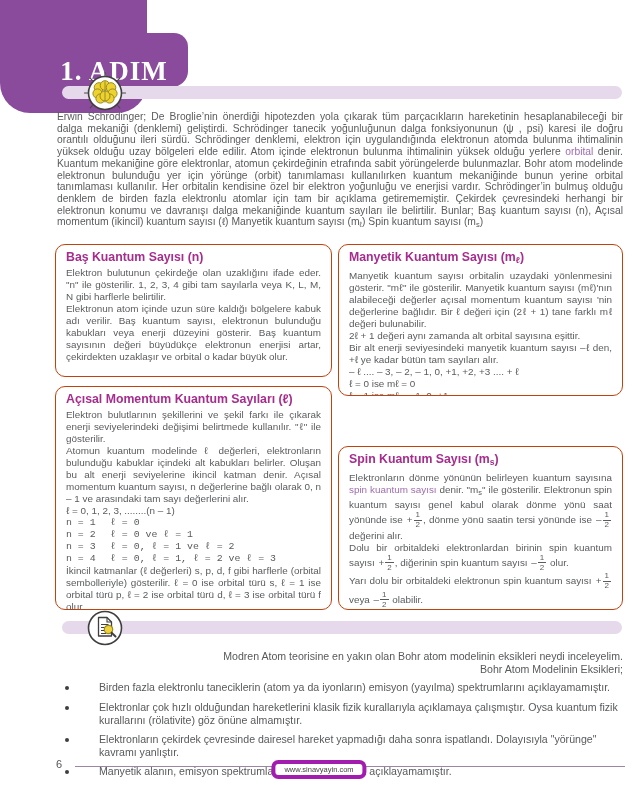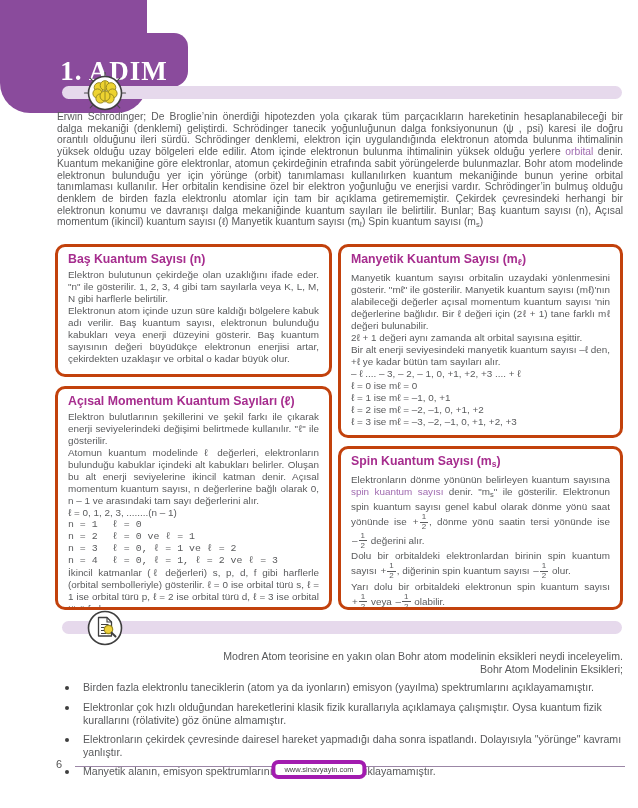--- a/index.html
+++ b/index.html
@@ -23,46 +23,46 @@
   .icon1{left:83px;top:71px;}
   .icon2{left:83px;top:606px;}
 
   
   .intro{position:absolute;left:57px;top:111px;width:566px;font-size:10.3px;line-height:11.7px;
          text-align:justify;color:#5a5b5d;}
   .accent{color:#a06cb0;}
   .subtxt{font-size:7.5px;vertical-align:-2px;}
 
   
-  .box{position:absolute;box-sizing:border-box;background:#ffffff;border:3px solid #c2410c;
+  .box{position:absolute;box-sizing:border-box;background:#ffffff;border:1px solid #c2410c;
        border-radius:10px;padding:6px 10px 8px 10px;font-size:9.9px;line-height:12px;
        text-align:justify;color:#5a5b5d;overflow:hidden;}
   .box p{margin:0;}
   .box-title{margin:0 0 4px 0;font-size:12.3px;font-weight:bold;color:#a62d8e;text-align:left;}
   .box-title .subtxt{font-size:8.5px;font-weight:bold;}
   .box-bas{left:55px;top:244px;width:277px;height:133px;}
   .box-acisal{left:55px;top:386px;width:277px;height:224px;}
-  .box-manyetik{left:338px;top:244px;width:285px;height:194px;}
+  .box-manyetik{left:338px;top:244px;width:285px;height:152px;}
   .box-spin{left:338px;top:446px;width:285px;height:164px;}
   .formula-line{text-align:left;}
   .nl-row{display:flex;text-align:left;font-family:Liberation Mono, monospace;}
   .nl-row .nval{width:44px;flex:0 0 44px;}
 
   
   .frac{display:inline-flex;align-items:center;vertical-align:middle;margin:0 1px;}
   .fsign{margin-right:1px;}
   .fstack{display:inline-flex;flex-direction:column;align-items:center;font-size:8px;line-height:8.5px;}
   .fnum{border-bottom:1px solid #5a5b5d;padding:0 2px;}
   .fden{padding-top:0.5px;}
 
   
   .bottom-text{position:absolute;left:57px;top:650px;width:566px;font-size:10.6px;line-height:13.2px;}
   .bottom-text p{margin:0;text-align:right;}
   .bullets{margin:5px 0 0 0;padding:0;list-style:none;}
-  .bullets li{display:flex;margin-bottom:6px;}
+  .bullets li{display:flex;margin-bottom:6px;gap:16px;}
   .bullet-dot{flex:0 0 auto;width:4px;height:4px;border-radius:50%;background:#3f3f3f;
               margin:5px 14px 0 8px;}
 
   
   .page-num{position:absolute;left:56px;top:758px;font-size:11px;color:#555;}
   .footer-line{position:absolute;left:75px;top:766px;width:550px;border-top:1px solid #9b86a6;}
   .footer-pill{position:absolute;left:50%;top:760px;transform:translateX(-50%);background:#fff;
                border:4px solid #a21caf;border-radius:7px;padding:1px 9px;font-size:7.5px;color:#3f3f3f;}
 </style>
 </head>

